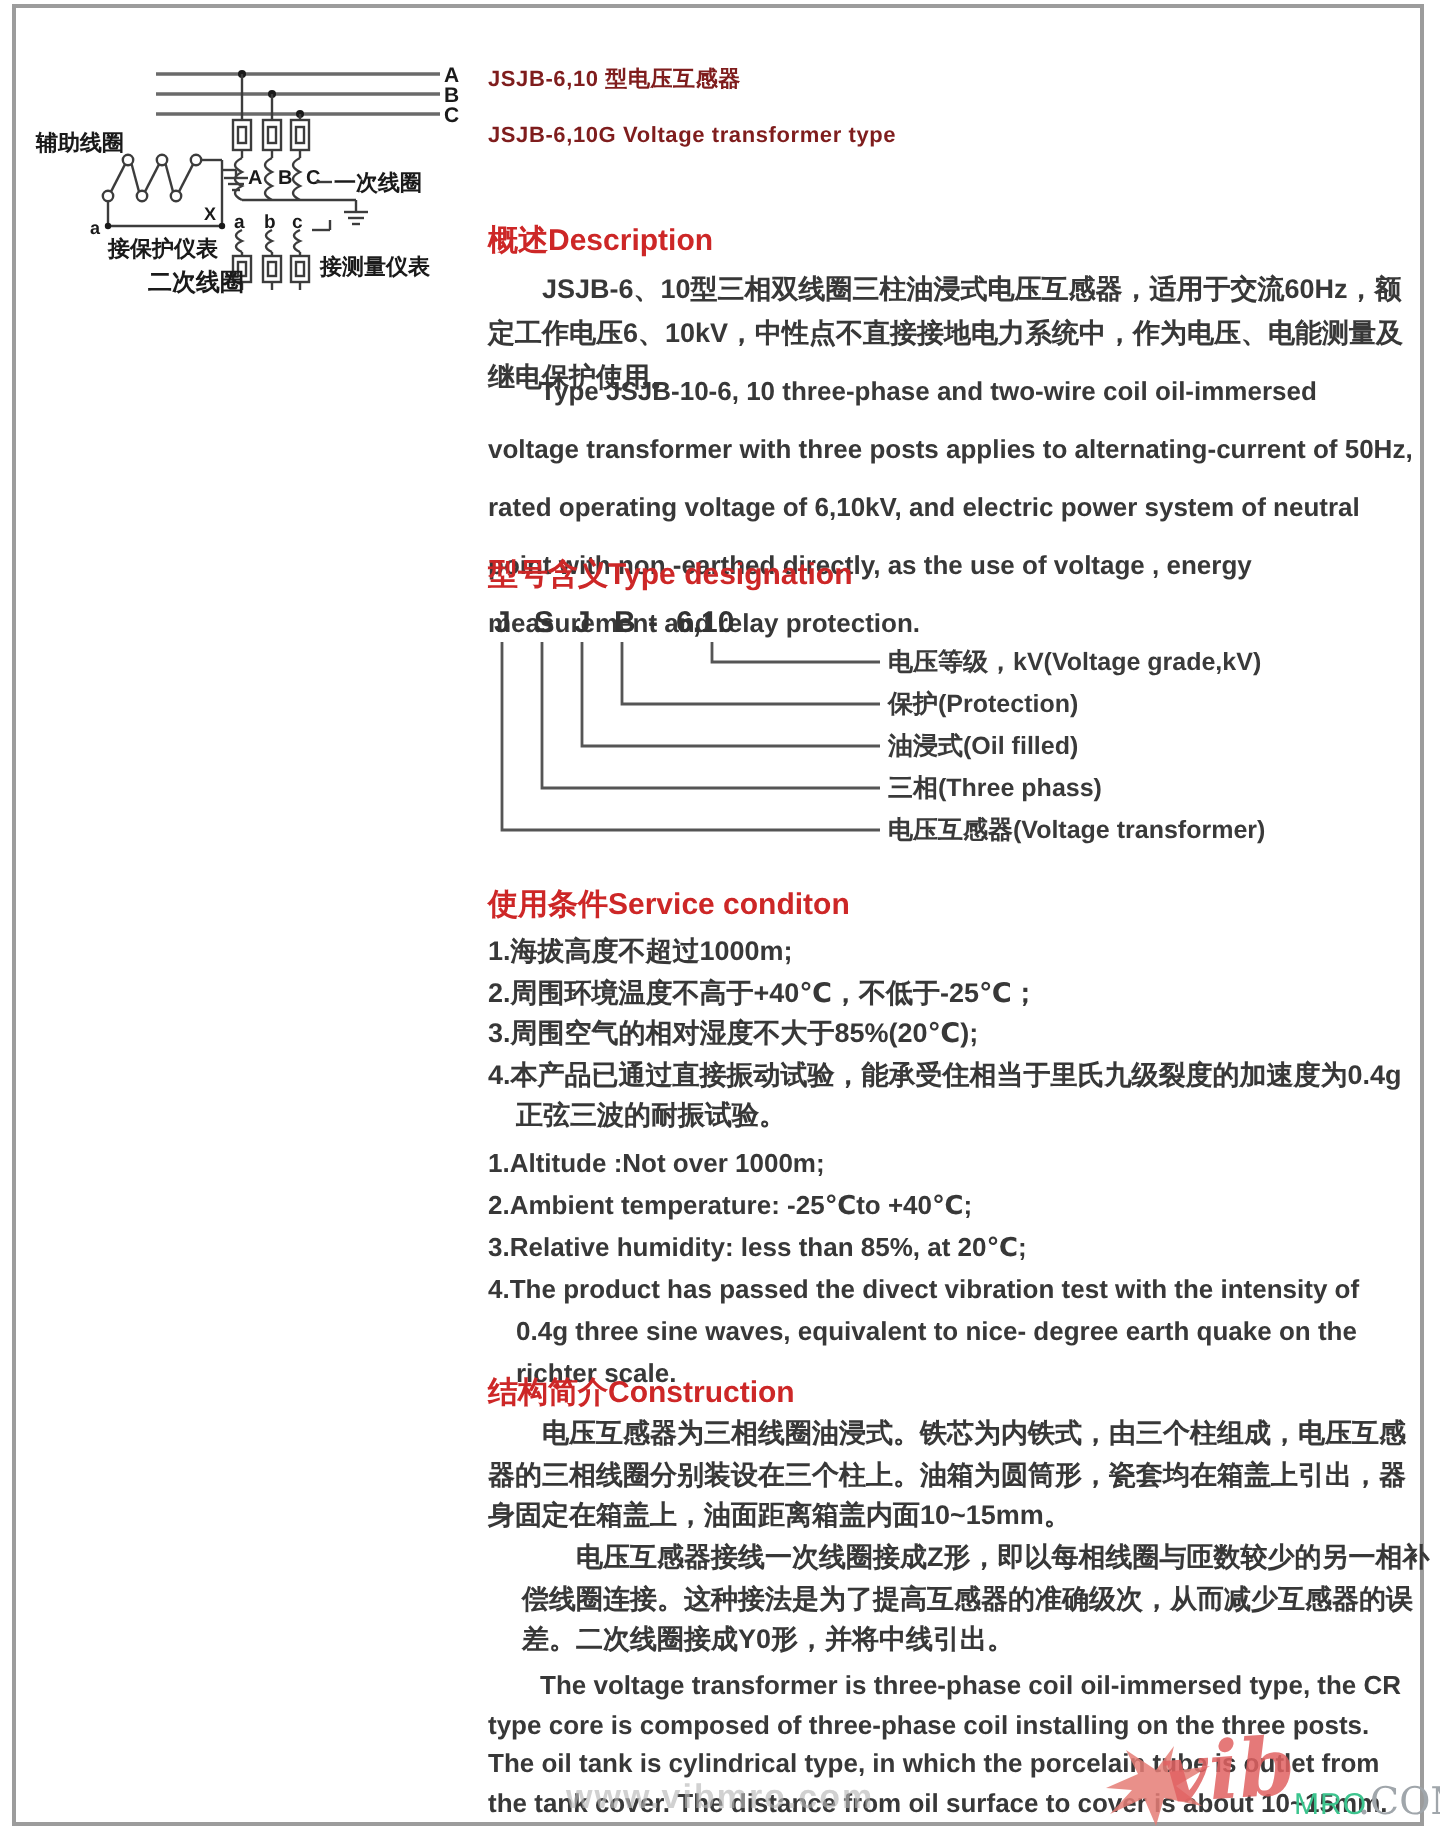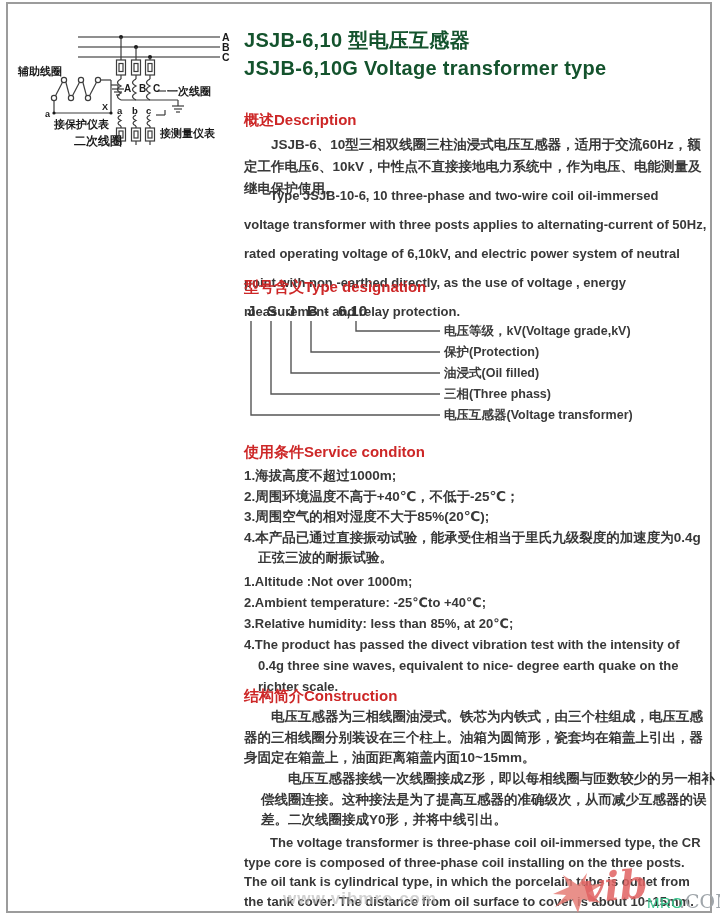--- a/index.html
+++ b/index.html
@@ -2,21 +2,21 @@
 <html><head>
 <meta charset="utf-8">
 <style>
   html,body{margin:0;padding:0;background:#fff;}
   .page{position:relative;width:720px;height:921px;background:#ffffff;overflow:hidden;
         font-family:"Liberation Sans","DejaVu Sans",sans-serif;color:#383838;}
   .frame{position:absolute;left:6px;top:2px;width:706px;height:911px;
          border:2px solid #9c9c9c;box-sizing:border-box;}
   
   .titles{position:absolute;left:244px;top:26px;width:460px;}
-  .t-line{font-size:20px;font-weight:bold;color:#14532d;line-height:28px;letter-spacing:.3px;}
+  .t-line{font-size:11px;font-weight:bold;color:#7f1d1d;line-height:28px;letter-spacing:.3px;}
   
   .sec{position:absolute;left:244px;margin:0;font-size:15px;font-weight:bold;color:#cd2727;}
   .sec .en{margin-left:0;}
   
   .para{position:absolute;left:244px;width:463px;margin:0;font-weight:bold;}
   .indent{text-indent:2em;}
   .zhp{font-size:13.5px;line-height:22px;}
   .enp{font-size:13px;line-height:29px;}
   .c-zh{font-size:13.5px;line-height:20.5px;}
   .c-en{font-size:13px;line-height:19.5px;}

